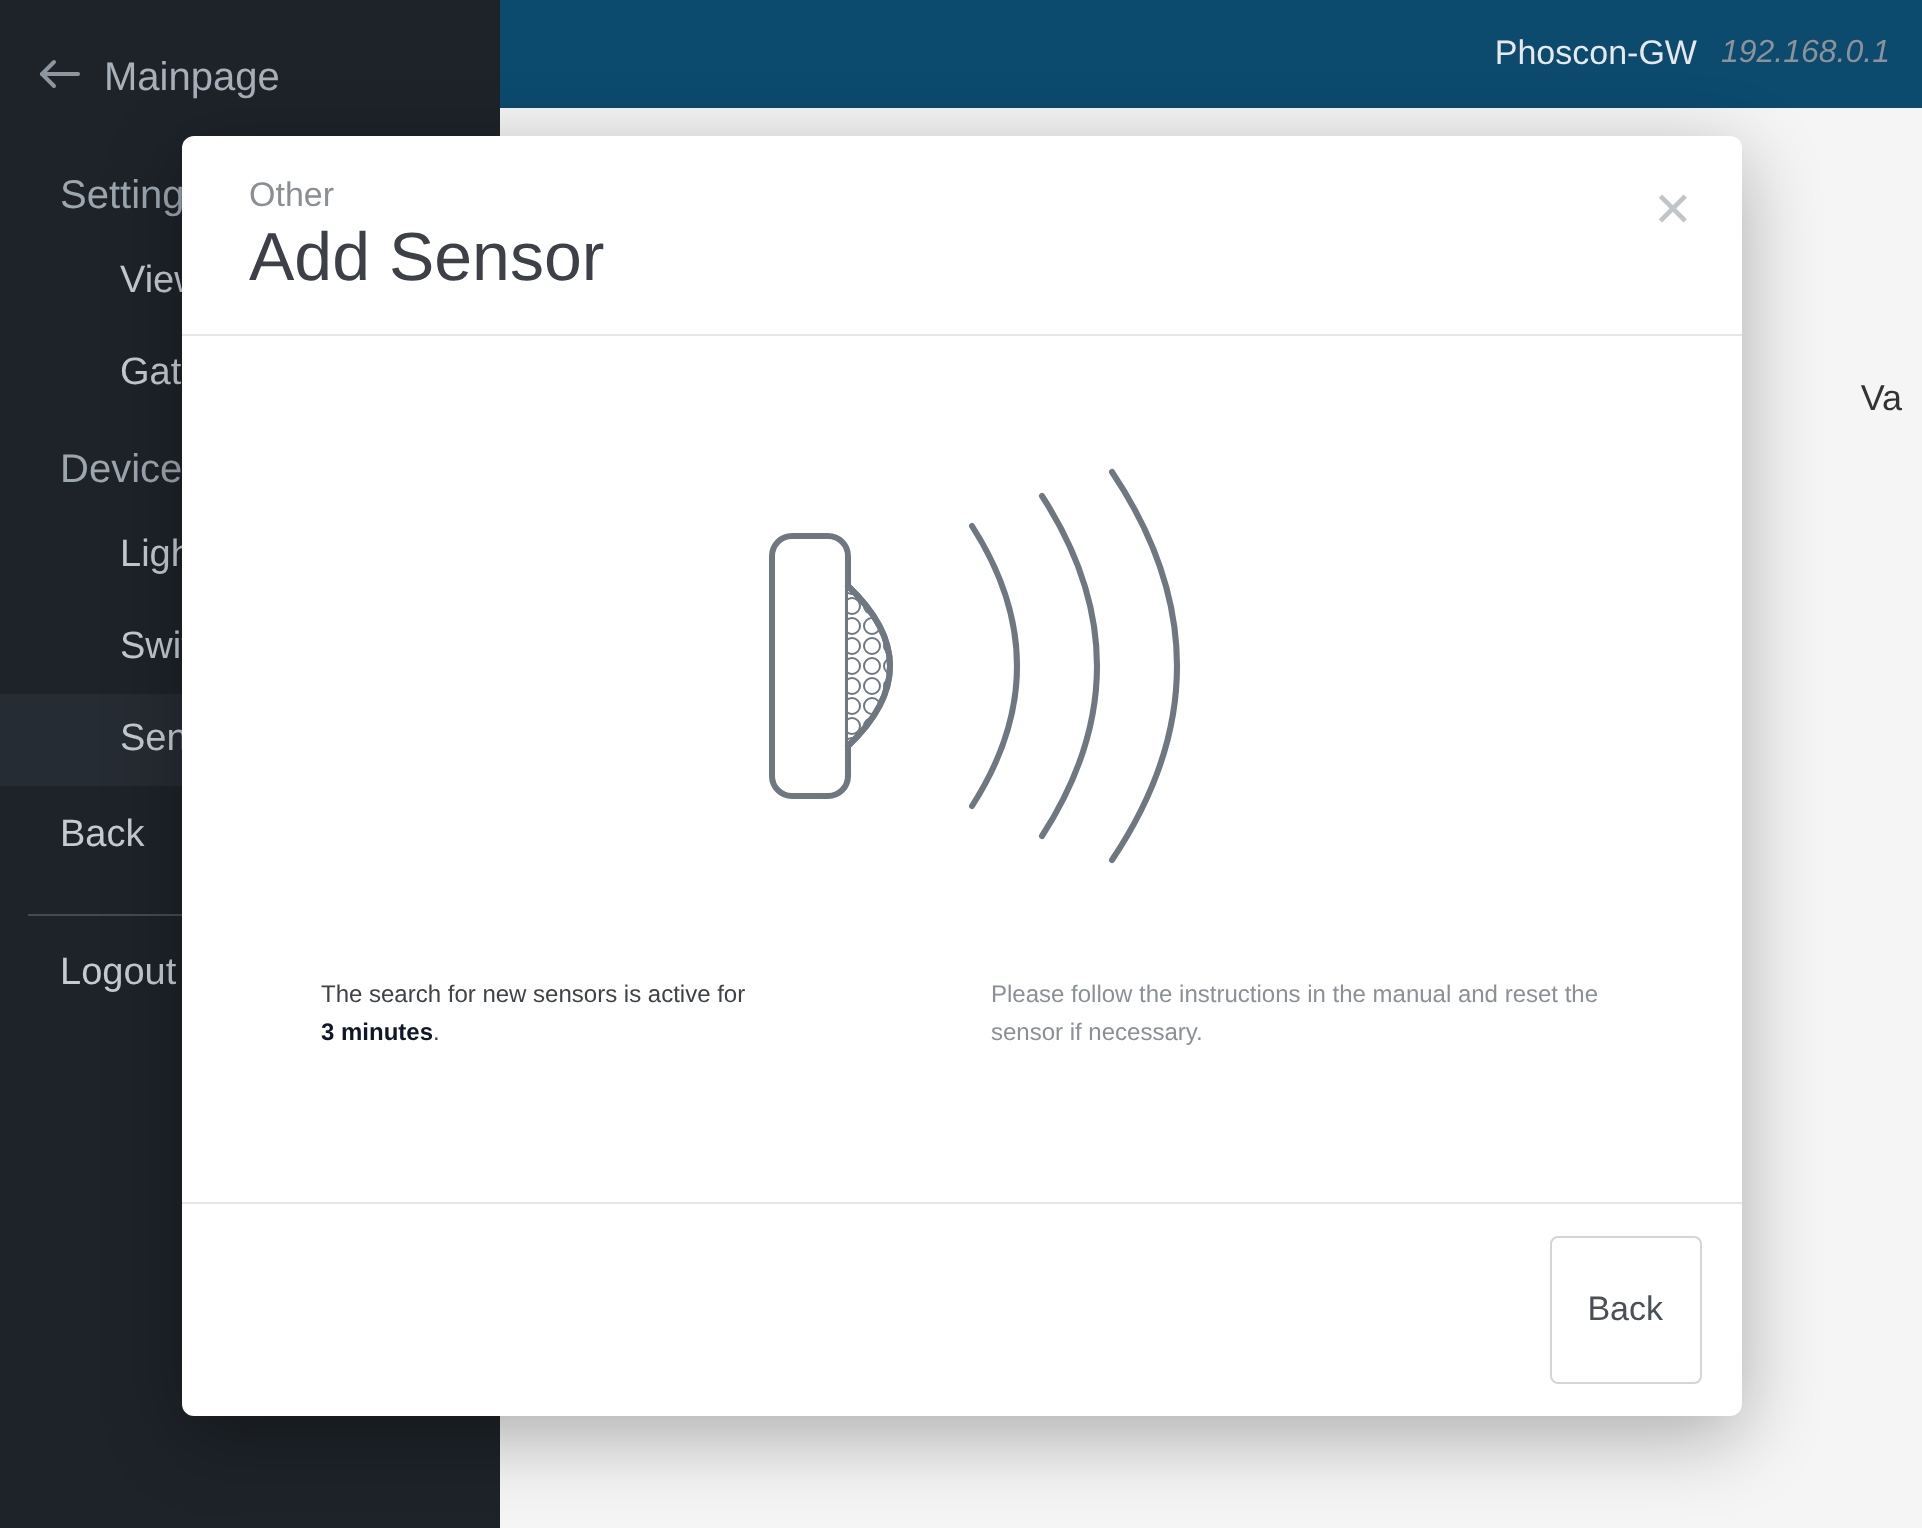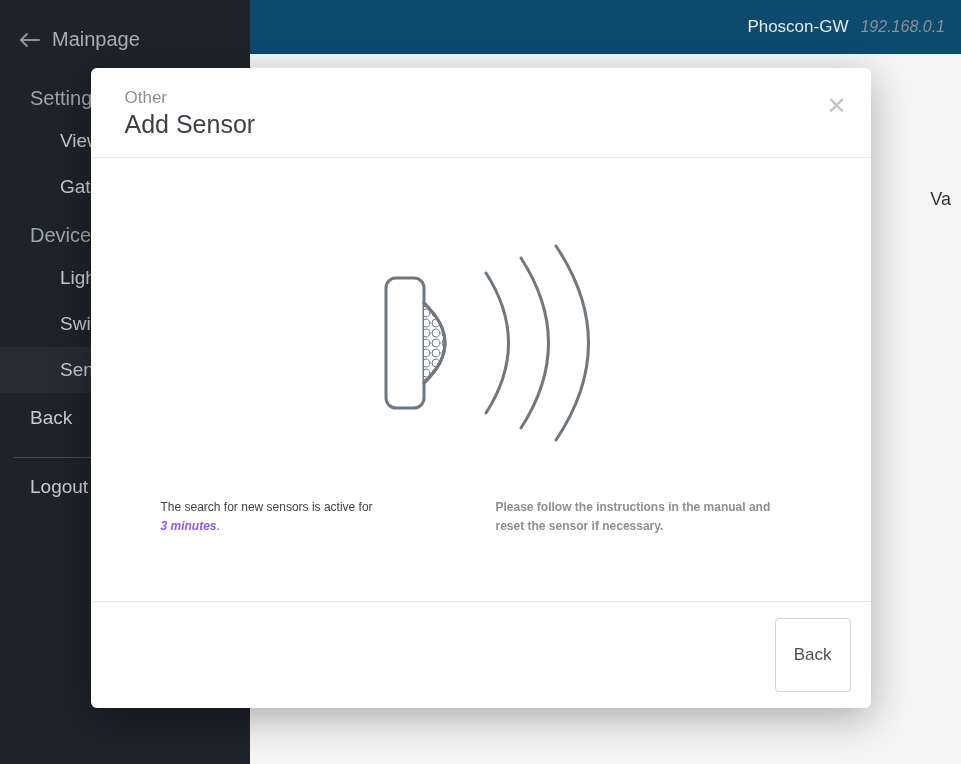--- a/index.html
+++ b/index.html
@@ -24,21 +24,21 @@
     .sidebar {
       position: absolute;
       top: 0; left: 0; bottom: 0;
       width: 250px;
       background: #1e2329;
       color: #adb6be;
       padding-top: 14px;
     }
     .back-row {
       display: flex;
-      align-items: center;
+      align-items: flex-start;
       gap: 12px;
       padding: 14px 18px 22px 18px;
       color: #a7afb8;
       font-size: 20px;
       cursor: pointer;
     }
     .back-row svg { stroke: #8d969f; }
     .section-header {
       padding: 14px 30px 8px 30px;
       font-size: 20px;
@@ -90,34 +90,33 @@
     }
     .modal {
       width: 780px;
       background: #fff;
       border-radius: 6px;
       box-shadow: 0 10px 40px rgba(0,0,0,0.3);
       pointer-events: auto;
       display: flex;
       flex-direction: column;
       min-height: 640px;
-      gap: 20px;
     }
     .modal-header {
       padding: 20px 34px 18px 34px;
       border-bottom: 1px solid #e6e6e6;
       position: relative;
     }
     .modal-category {
       font-size: 17px;
       color: #8a8f94;
       margin-bottom: 2px;
     }
     .modal-title {
-      font-size: 25px;
+      font-size: 34px;
       font-weight: 400;
       color: #3d4147;
     }
     .close-x {
       position: absolute;
       top: 26px;
       right: 24px;
       font-size: 24px;
       color: #c2c5c8;
       cursor: pointer;
@@ -137,22 +136,22 @@
       display: flex;
       gap: 30px;
       padding: 0 30px;
     }
     .text-left, .text-right {
       flex: 1;
       font-size: 12px;
       line-height: 1.55;
     }
     .text-left { color: #3f4348; }
-    .text-right { color: #8b9096; font-weight: bold; }
-    .time-bold { font-weight: 700; color: #8b5cf6; font-style: italic; }
+    .text-right { color: #8b9096; }
+    .time-bold { font-weight: 700; color: #0f172a; }
 
     .modal-footer {
       border-top: 1px solid #e6e6e6;
       padding: 16px 20px;
       display: flex;
       justify-content: flex-end;
       gap: 10px;
     }
     .btn {
       padding: 26px 18px;

